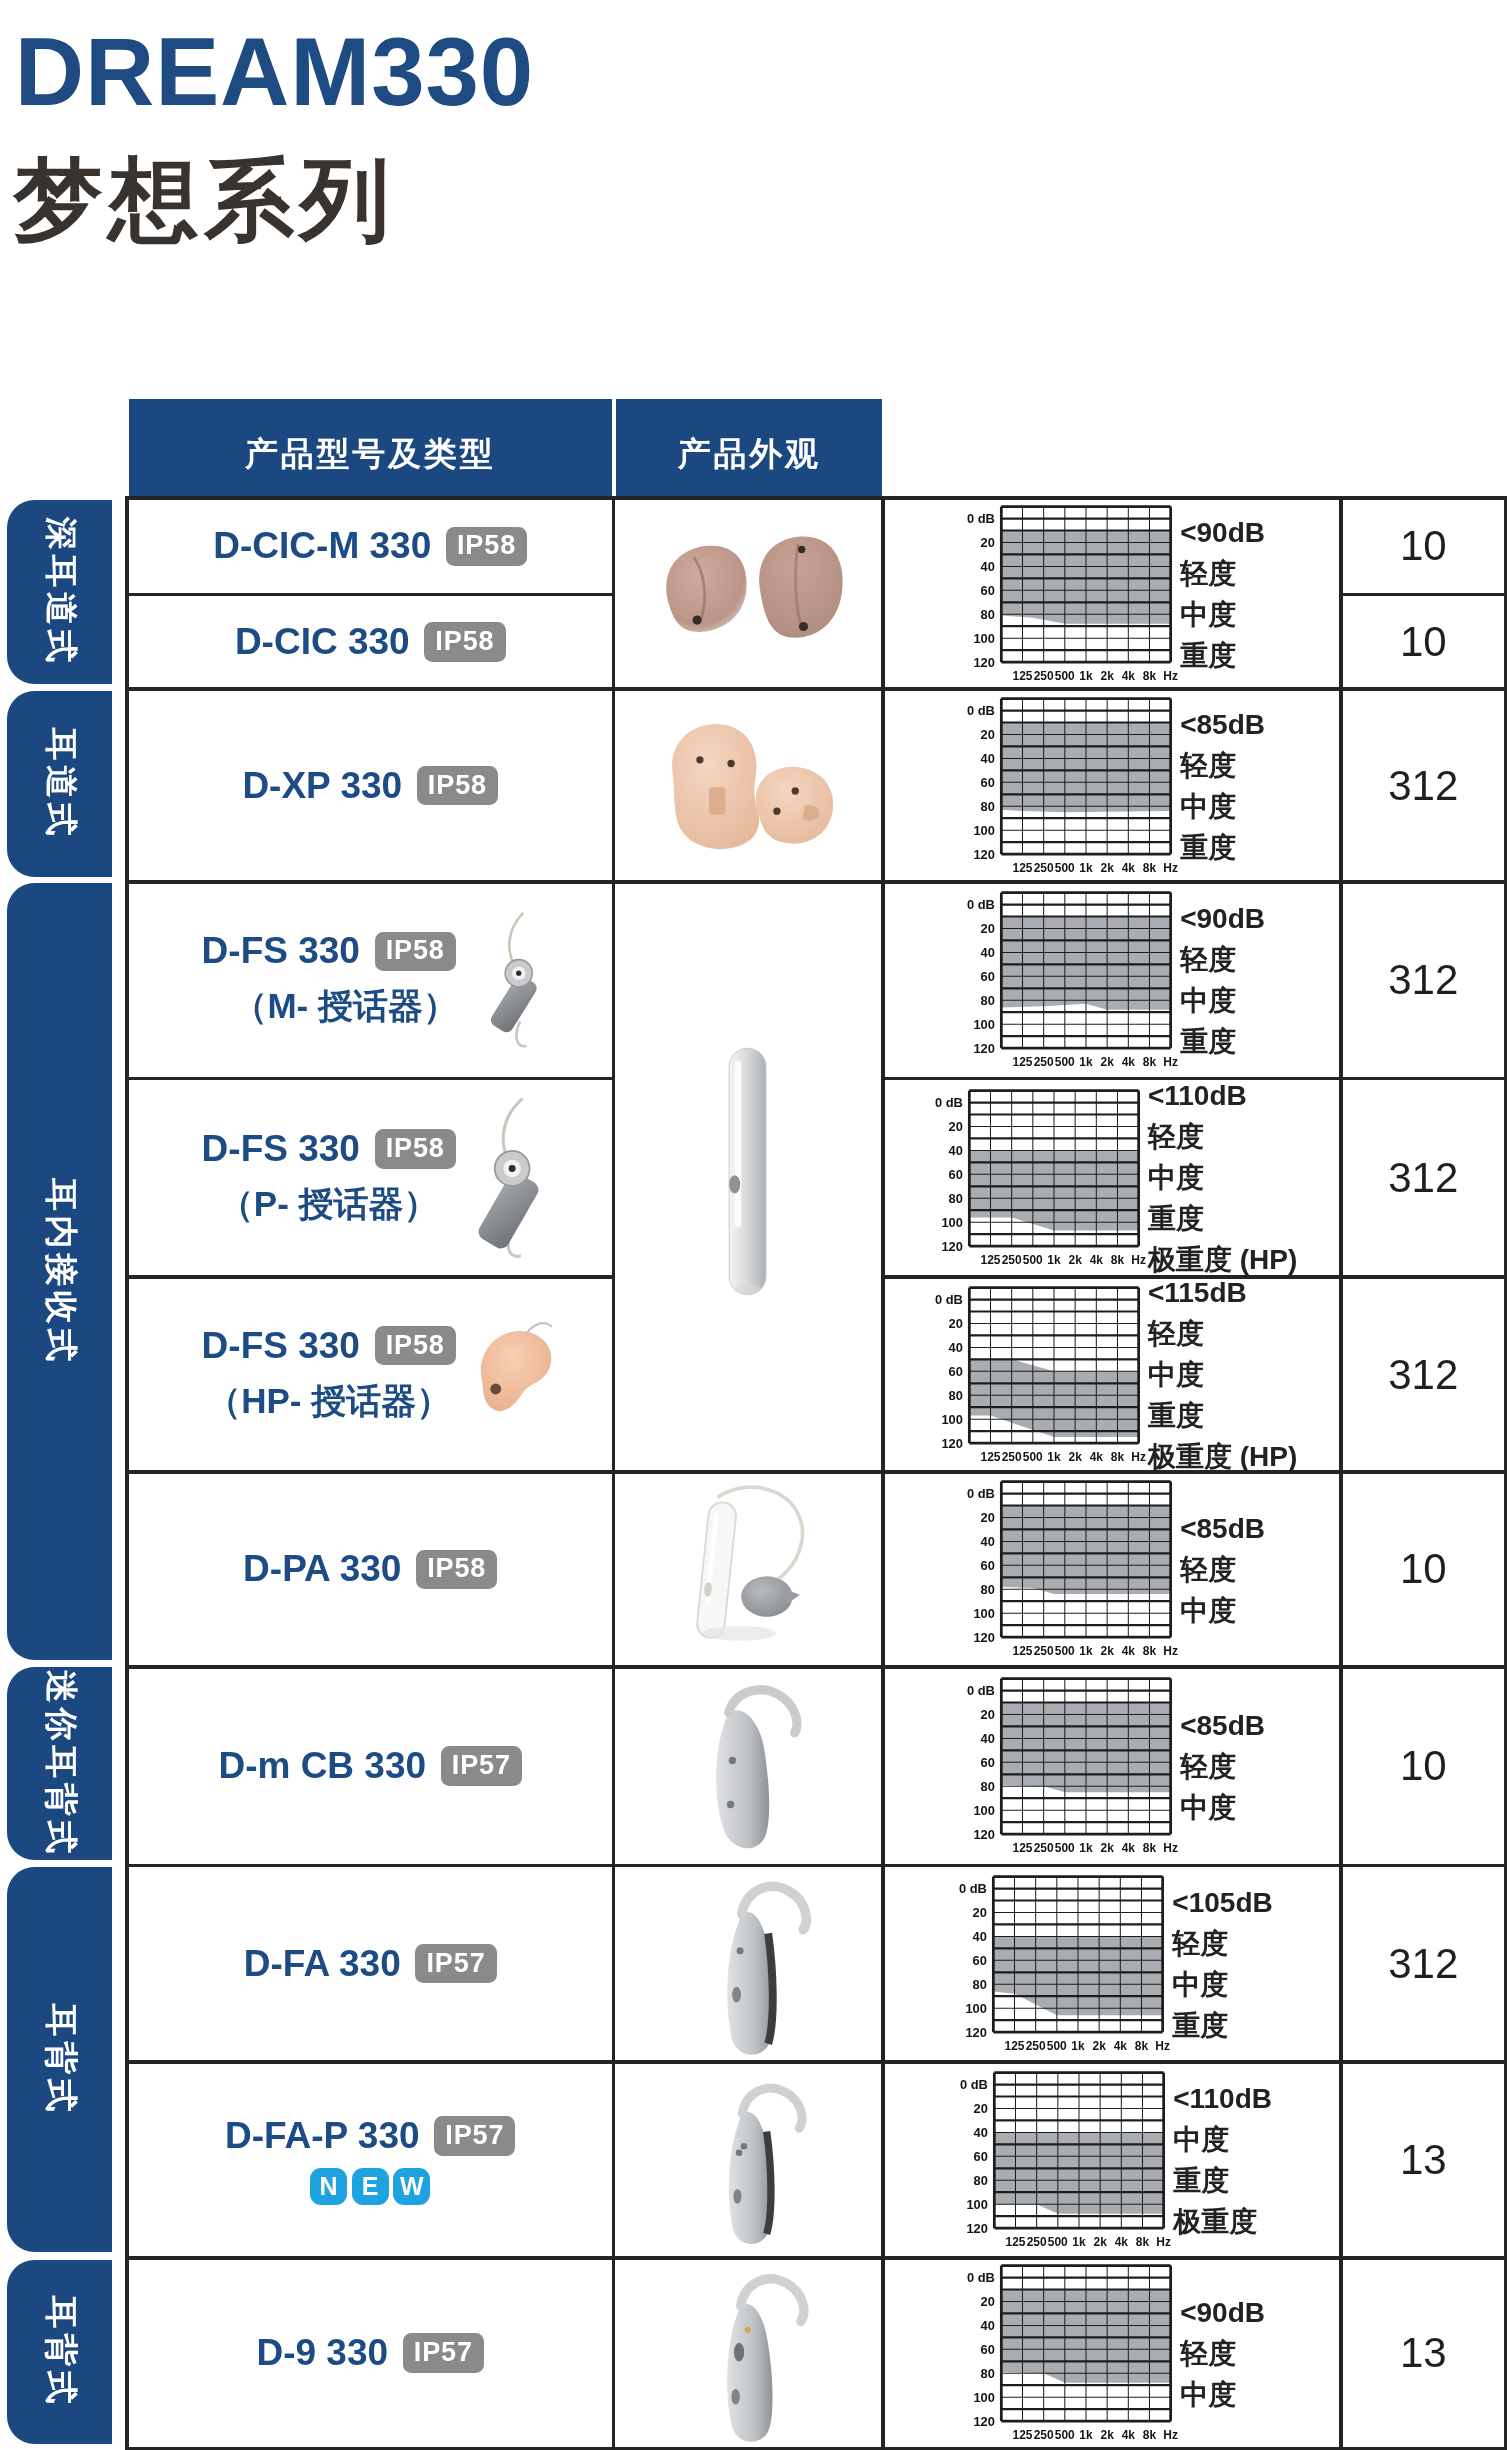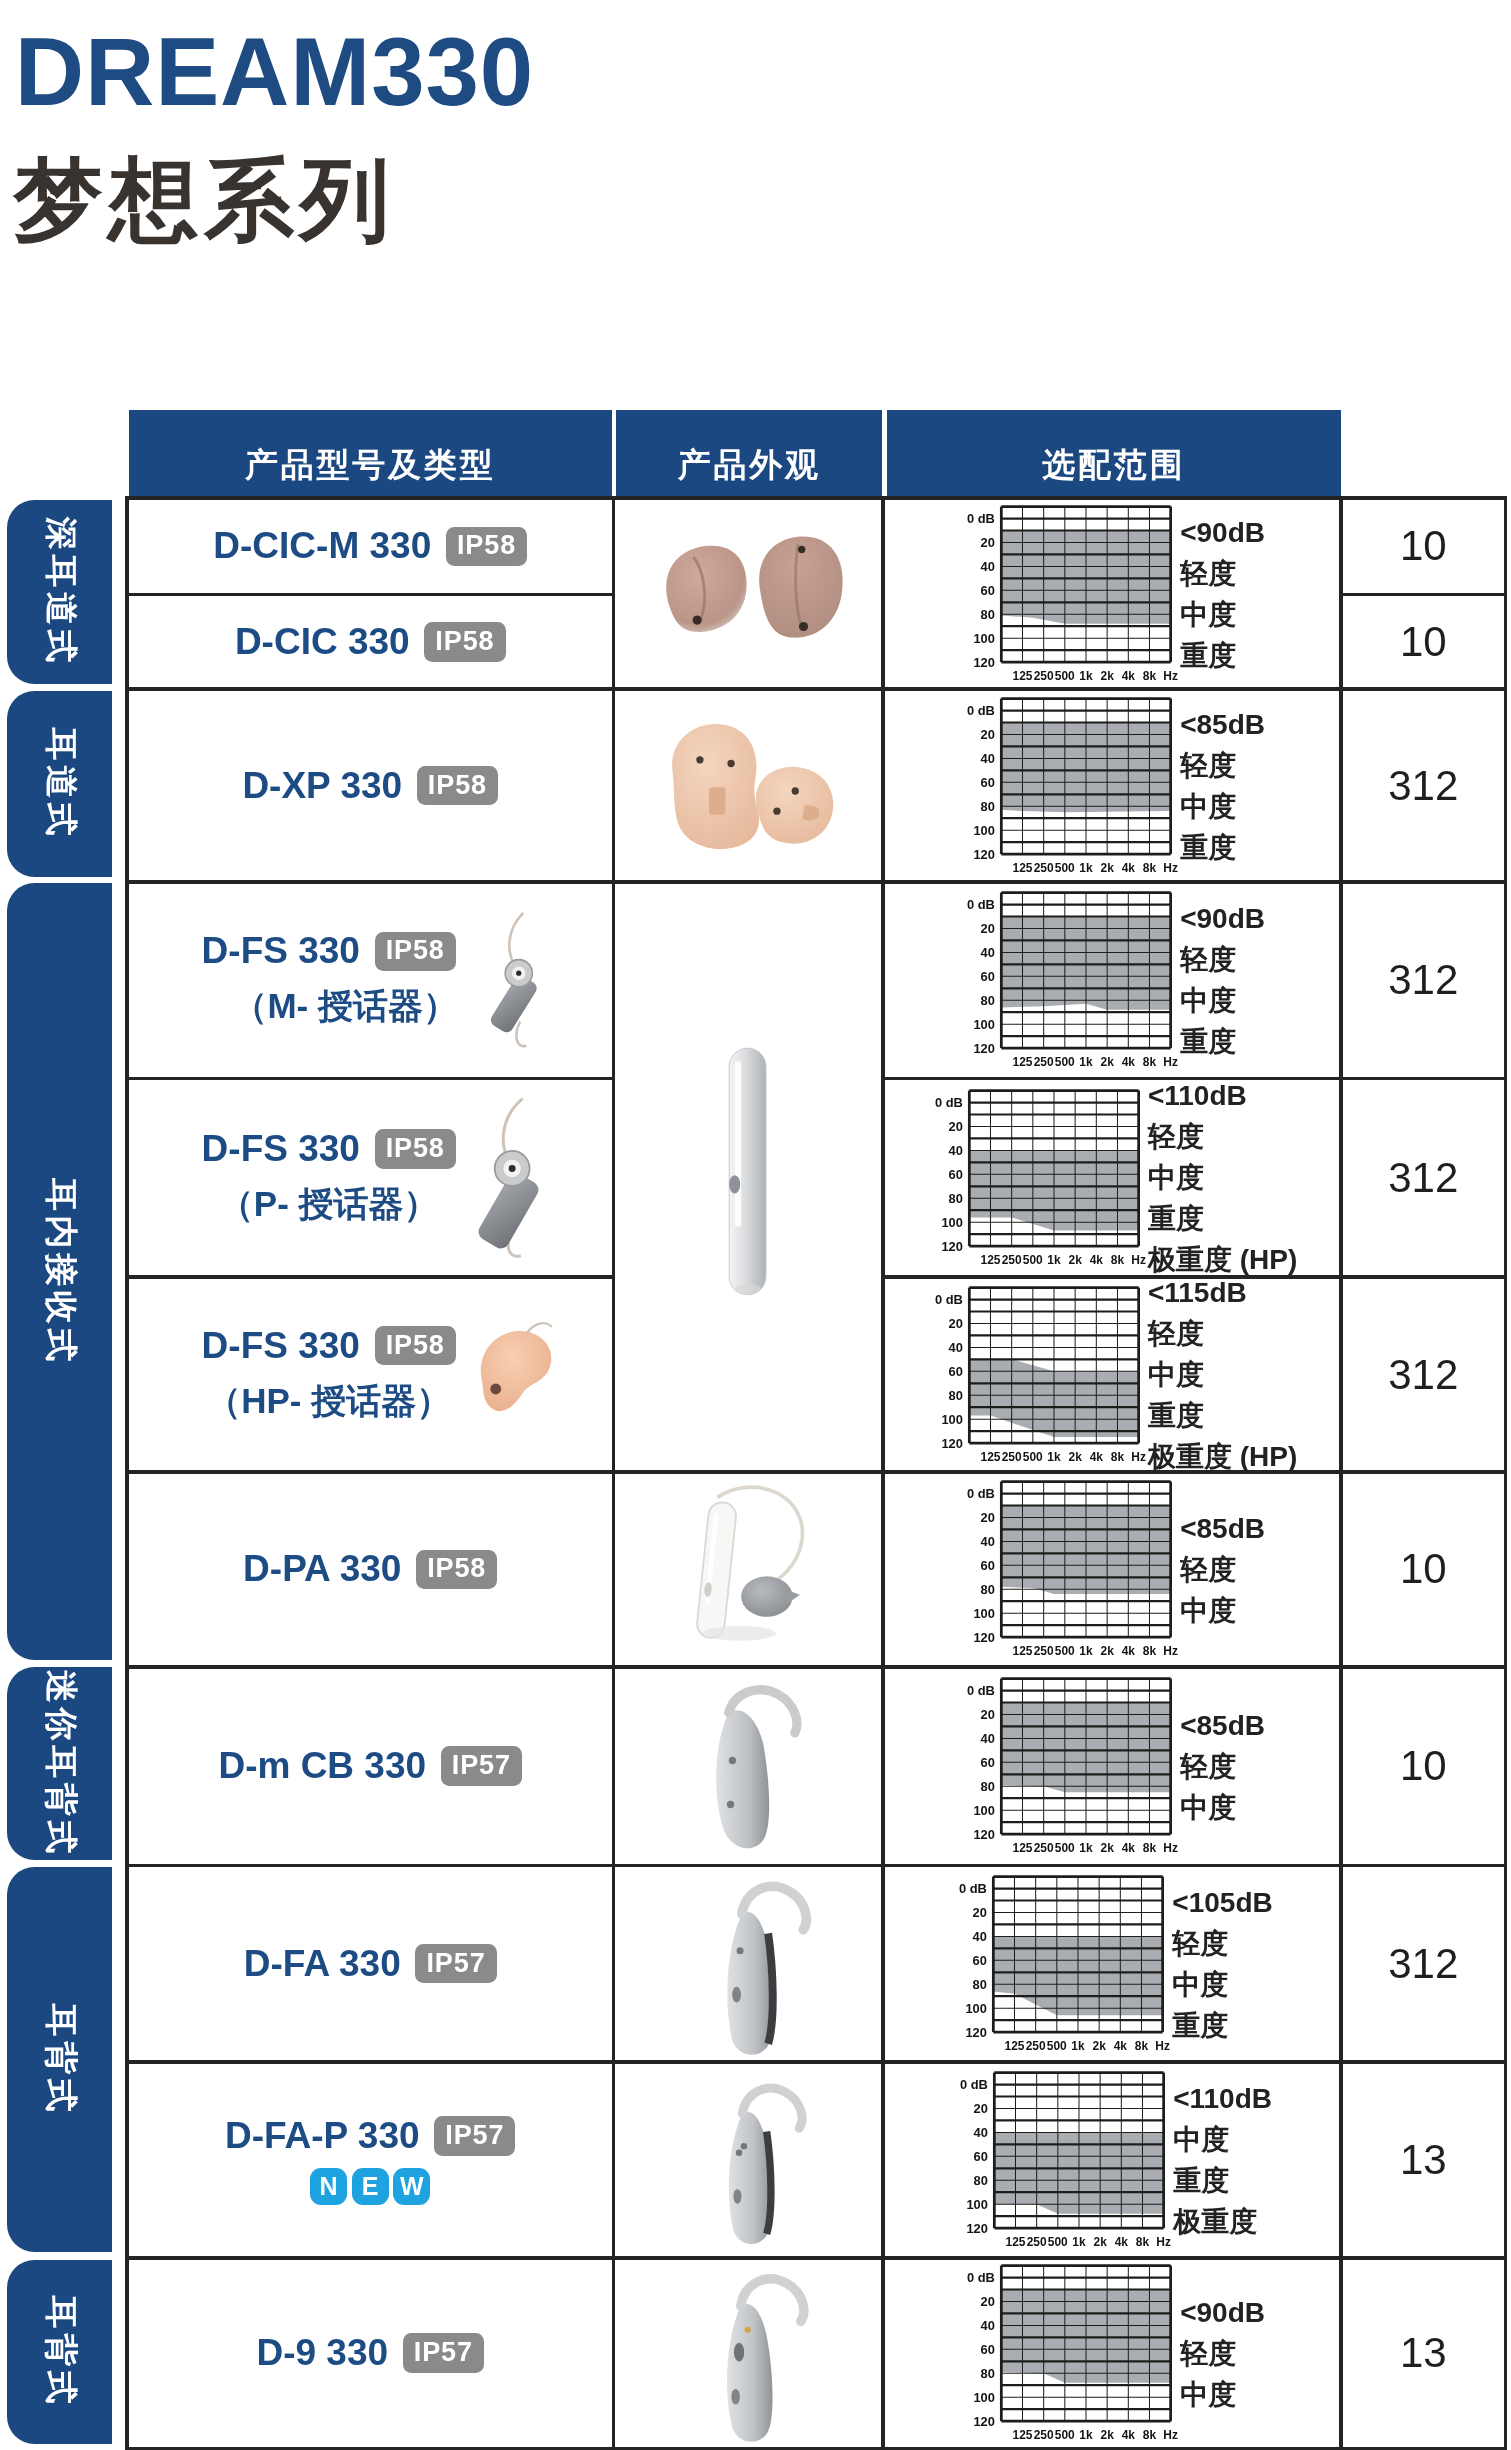--- a/index.html
+++ b/index.html
@@ -23,21 +23,21 @@
     font-size:96px;font-weight:800;letter-spacing:0.9px;
     color:#1e4b82;
   }
   .page-subtitle{
     position:absolute;left:13px;top:140px;
     font-size:90px;font-weight:700;letter-spacing:5.5px;
     color:#39332f;
   }
   
   #spec-header{
-    position:absolute;left:125px;top:410px;height:111px;
+    position:absolute;left:125px;top:399px;height:111px;
     display:grid;grid-template-columns:483px 266px 454px 161px;
     gap:4.6px;padding:0 3.7px;background:#ffffff;
   }
   .hcell{
     background:var(--navy);color:#fff;
     display:flex;align-items:center;justify-content:center;
     font-size:33px;font-weight:bold;letter-spacing:2.8px;
   }
   
   #spec-table{
@@ -91,21 +91,20 @@
 </style>
 </head>
 <body>
 
 <div class="page-title">DREAM330</div>
 <div class="page-subtitle">梦想系列</div>
 
 <div id="spec-header">
   <div class="hcell">产品型号及类型</div>
   <div class="hcell">产品外观</div>
-  <div class="hcell">选配范围</div>
 </div>
 
 <div class="cat-tab" style="top:500px;height:184px;">
   <span class="cat-label">深耳道式</span>
 </div>
 <div class="cat-tab" style="top:691px;height:186px;">
   <span class="cat-label">耳道式</span>
 </div>
 <div class="cat-tab" style="top:883px;height:777px;">
   <span class="cat-label">耳内接收式</span>

